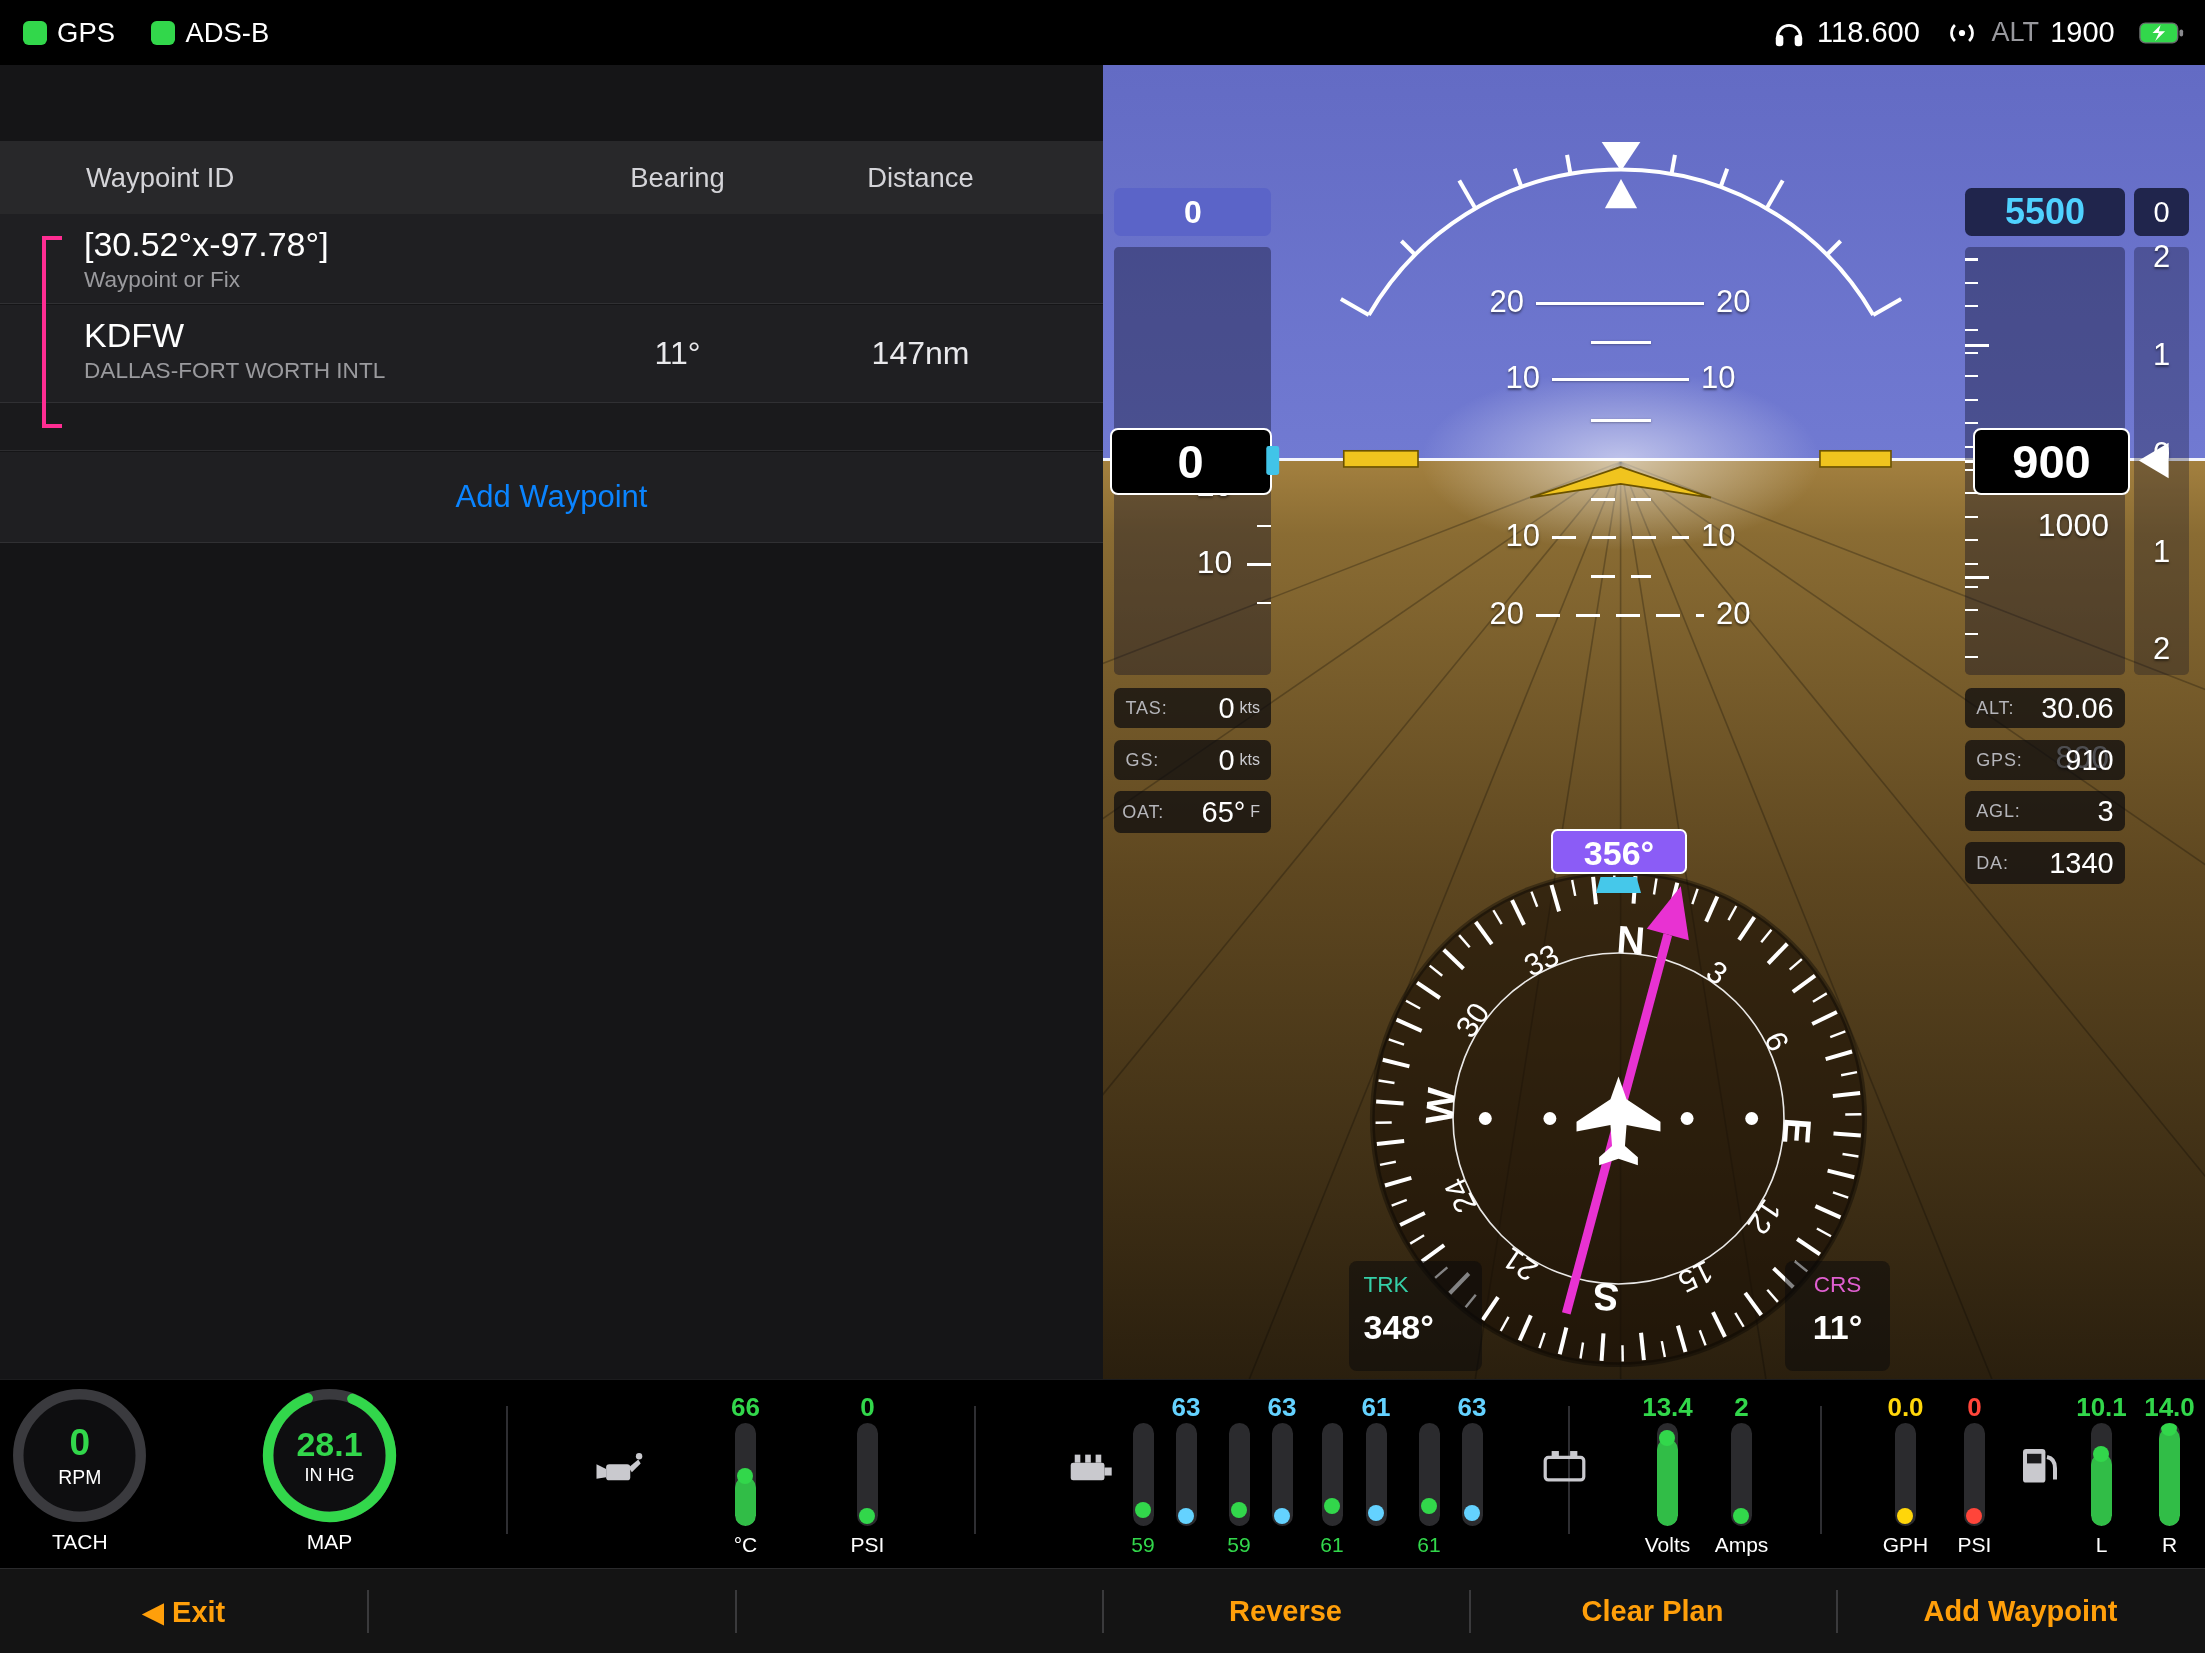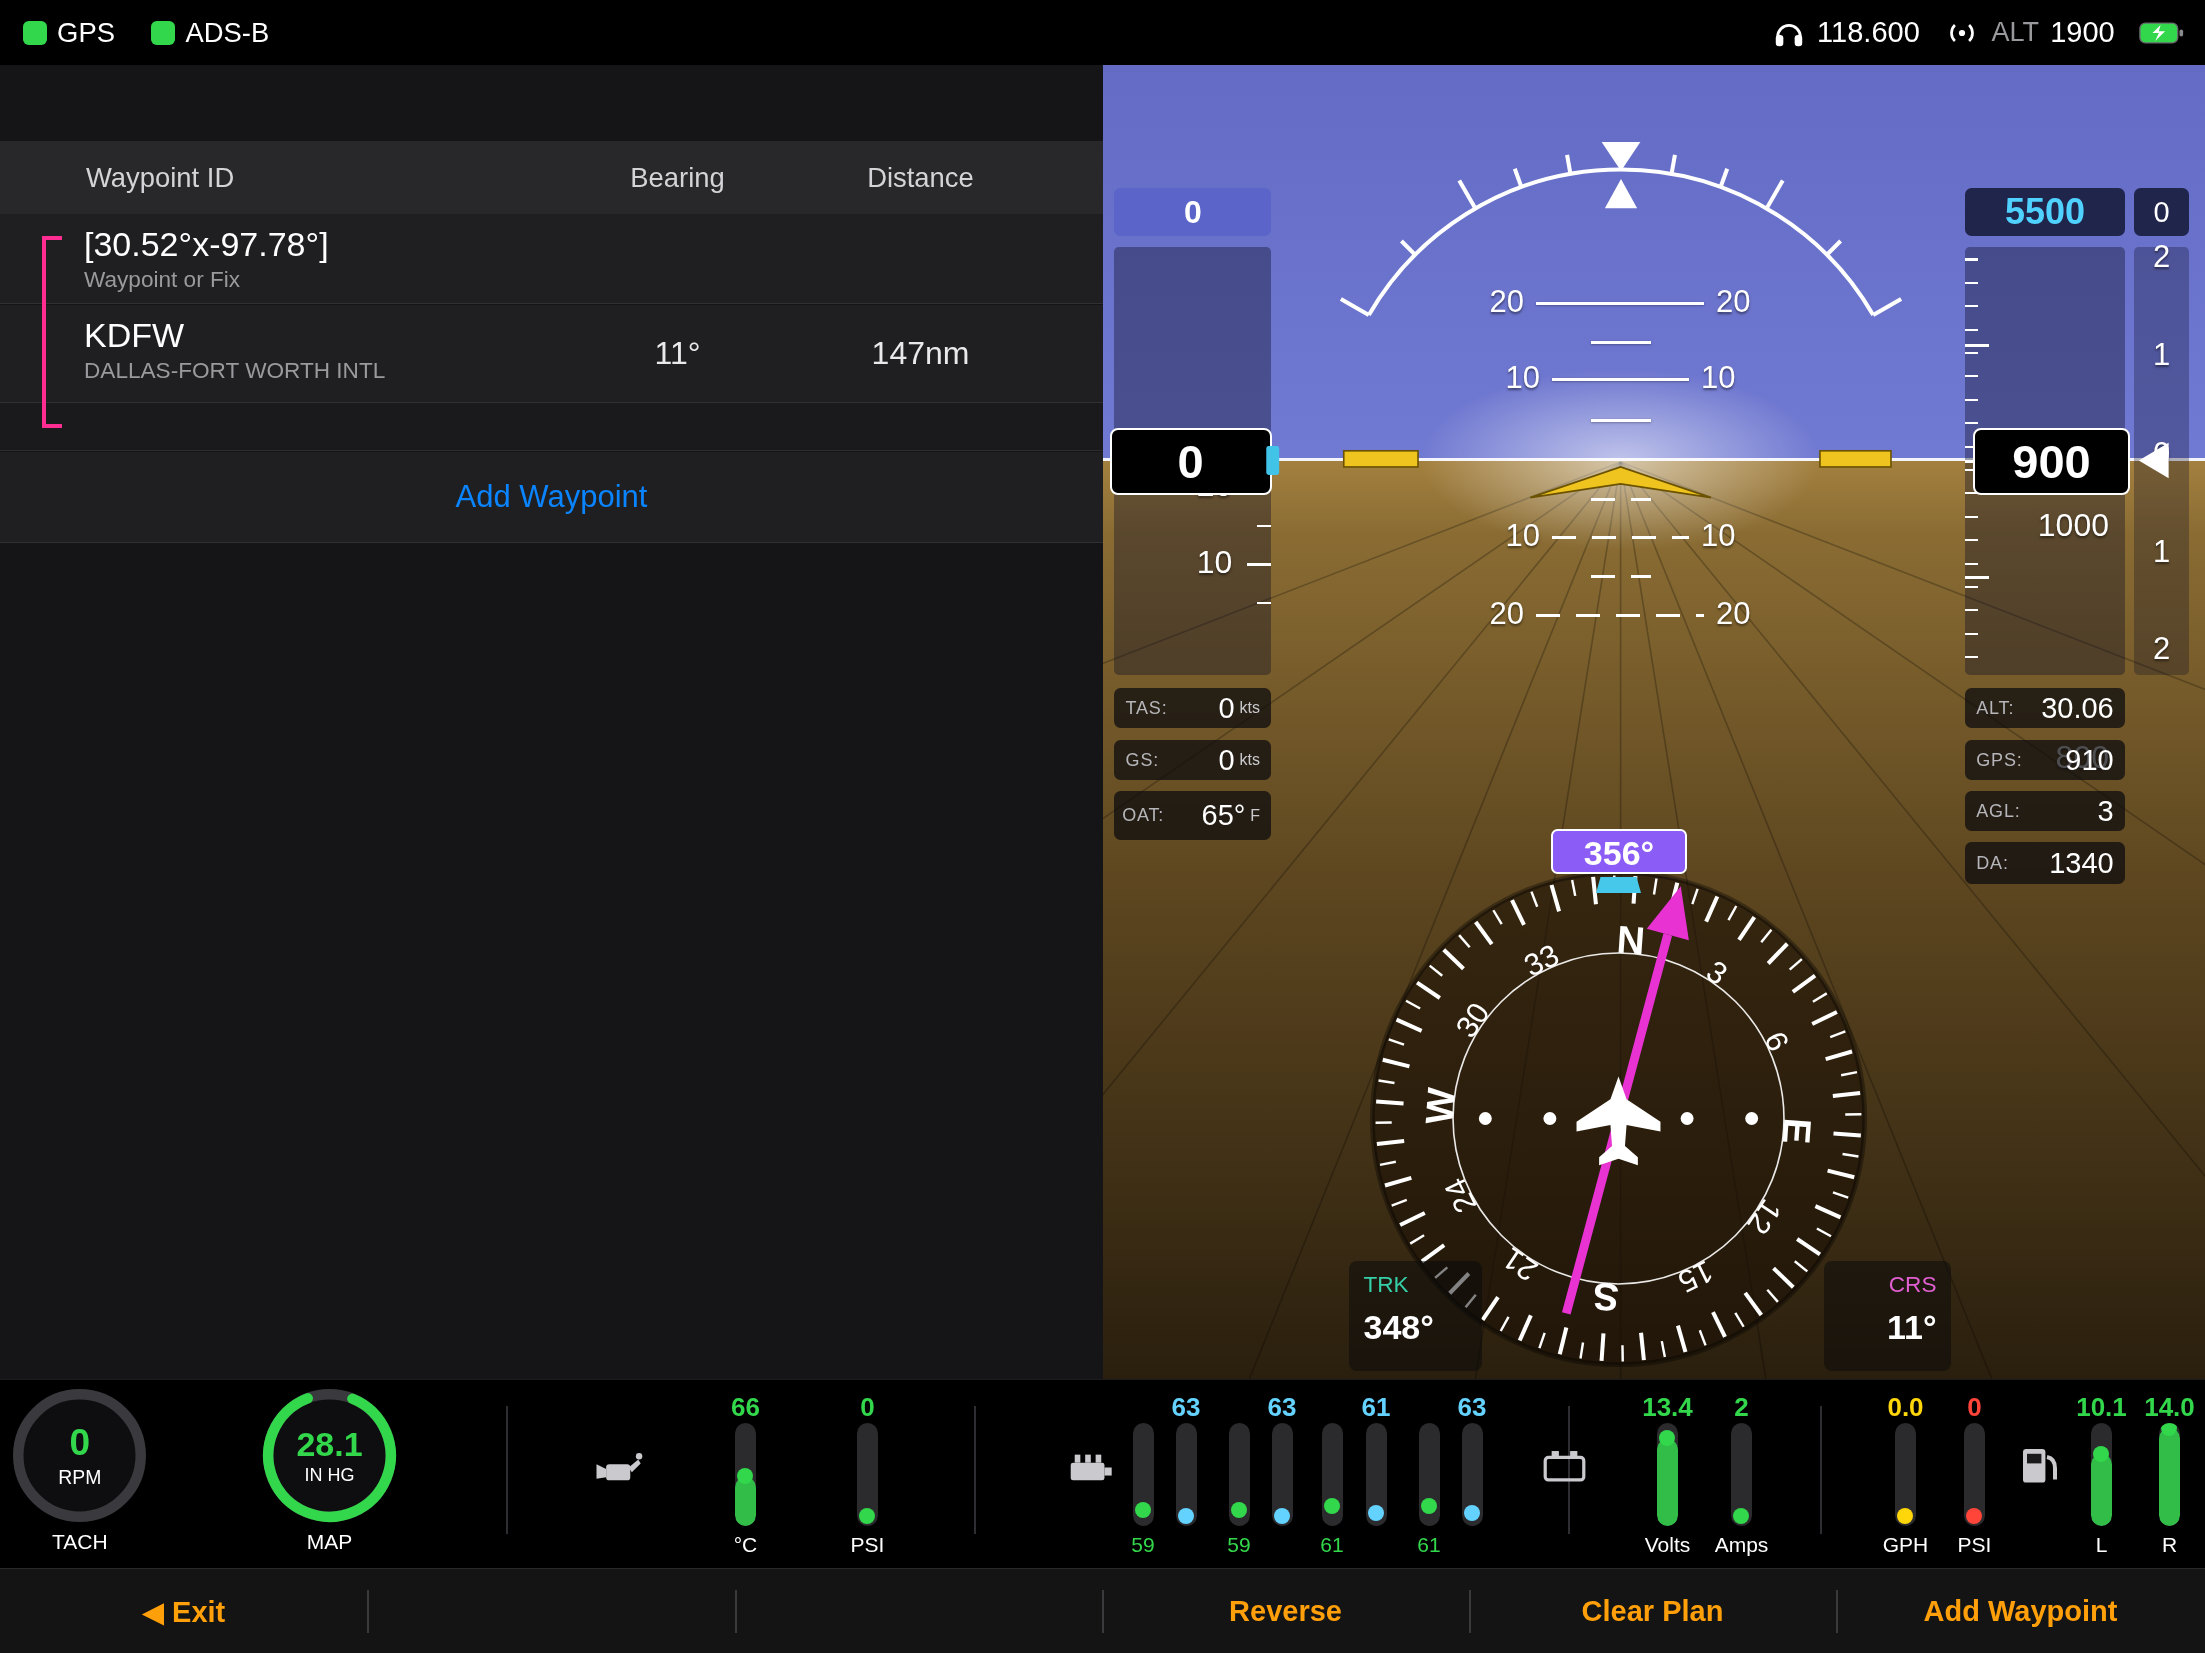--- a/index.html
+++ b/index.html
@@ -90,21 +90,21 @@
   .dbox .dunit{font-size:16px;color:#c9c9ce;margin-left:4.8px;}
 
   
   .rose-svg{position:absolute;left:233px;top:771px;}
   .hdgbox{position:absolute;left:448px;top:764px;width:136px;height:45px;background:#8b5cf6;border:2.4px solid #fff;border-radius:6.5px;
           text-align:center;line-height:45px;font-size:34px;font-weight:bold;color:#fff;box-sizing:border-box;}
   .hdgbug{position:absolute;left:493px;top:812px;width:45px;height:16px;background:#45c8ea;
           clip-path:polygon(10% 0,90% 0,100% 100%,0 100%);}
   .trkbox,.crsbox{position:absolute;top:1196px;height:110px;background:rgba(8,8,10,.5);border-radius:8px;padding:11.3px 14.5px;box-sizing:border-box;}
   .trkbox{left:246px;width:133px;}
-  .crsbox{left:721px;width:127px;text-align:right;}
+  .crsbox{left:682px;width:105px;text-align:center;}
   .trk-lab{font-size:22.6px;color:#35cfa8;}
   .crs-lab{font-size:22.6px;color:#e05fd0;}
   .trk-val,.crs-val{font-size:34px;font-weight:bold;color:#fff;margin-top:9.7px;}
 
   
   .engine{position:absolute;top:1379px;left:0;width:2205px;height:190px;background:#000;border-top:1.6px solid #1c1c1e;}
   .gauge{position:absolute;top:3.2px;width:145px;text-align:center;}
   .gtxt{position:absolute;top:0;left:0;width:145px;height:145px;display:flex;flex-direction:column;align-items:center;justify-content:center;}
   .gval{font-size:37px;font-weight:bold;}
   .gunit{font-size:19.4px;color:#fff;margin-top:1.6px;}
@@ -317,21 +317,21 @@
     <div class="dbox" style="left:11.3px;top:623px;width:157px;height:40px;">
       <span class="dlab">TAS:</span>
       <span class="dval">0</span>
       <span class="dunit">kts</span>
     </div>
     <div class="dbox" style="left:11.3px;top:675px;width:157px;height:40px;">
       <span class="dlab">GS:</span>
       <span class="dval">0</span>
       <span class="dunit">kts</span>
     </div>
-    <div class="dbox" style="left:11.3px;top:726px;width:157px;height:49px;padding-left:8px;">
+    <div class="dbox" style="left:11.3px;top:726px;width:157px;height:42px;padding-left:8px;">
       <span class="dlab">OAT:</span>
       <span class="dval">65°</span>
       <span class="dunit">F</span>
     </div>
 
     <div class="dbox" style="left:862px;top:623px;width:160px;height:40px;">
       <span class="dlab">ALT:</span>
       <span class="dval">30.06</span>
     </div>
     <div class="dbox" style="left:862px;top:675px;width:160px;height:40px;">

